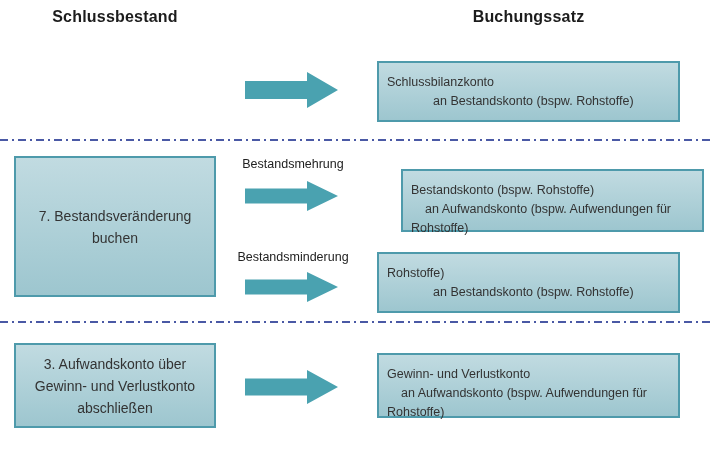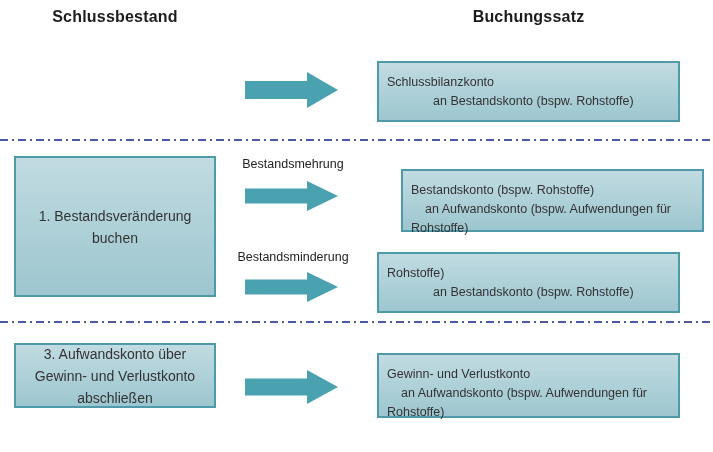--- a/index.html
+++ b/index.html
@@ -45,21 +45,21 @@
     align-items: center;
     justify-content: center;
     text-align: center;
     white-space: pre-line;
     font-size: 14px;
     line-height: 22px;
     color: var(--text);
   }
   .pbox.b1 { top: 44px;  height: 86px; }
   .pbox.b2 { top: 156px; height: 141px; }
-  .pbox.b3 { top: 343px; height: 65px; }
+  .pbox.b3 { top: 343px; height: 85px; }
 
   .ebox {
     position: absolute;
     left: 377px;
     width: 303px;
     background: linear-gradient(180deg, var(--box-fill-top) 0%, var(--box-fill-bottom) 100%);
     border: 2px solid var(--box-border);
     padding: 10px 8px 6px 8px;
     font-size: 12.5px;
     line-height: 19px;
@@ -118,21 +118,21 @@
       <polygon points="0,9 62,9 62,0 93,18 62,36 62,27 0,27"></polygon>
     </svg>
   </div>
   <div class="ebox b1">
     <span class="line">Schlussbilanzkonto</span>
     <span class="line ind-lg">an Bestandskonto (bspw. Rohstoffe)</span>
   </div>
 
   <div class="divider d1"></div>
 
-  <div class="pbox b2">1. Bestandsveränderung
+  <div class="pbox b2">7. Bestandsveränderung
 buchen</div>
 
   <div class="arrow-label l1">Bestandsmehrung</div>
   <div class="arrow a2">
     <svg width="93" height="30" viewBox="0 0 93 36" preserveAspectRatio="none" aria-hidden="true">
       <polygon points="0,9 62,9 62,0 93,18 62,36 62,27 0,27"></polygon>
     </svg>
   </div>
   <div class="ebox b2">
     <span class="line">Bestandskonto (bspw. Rohstoffe)</span>

